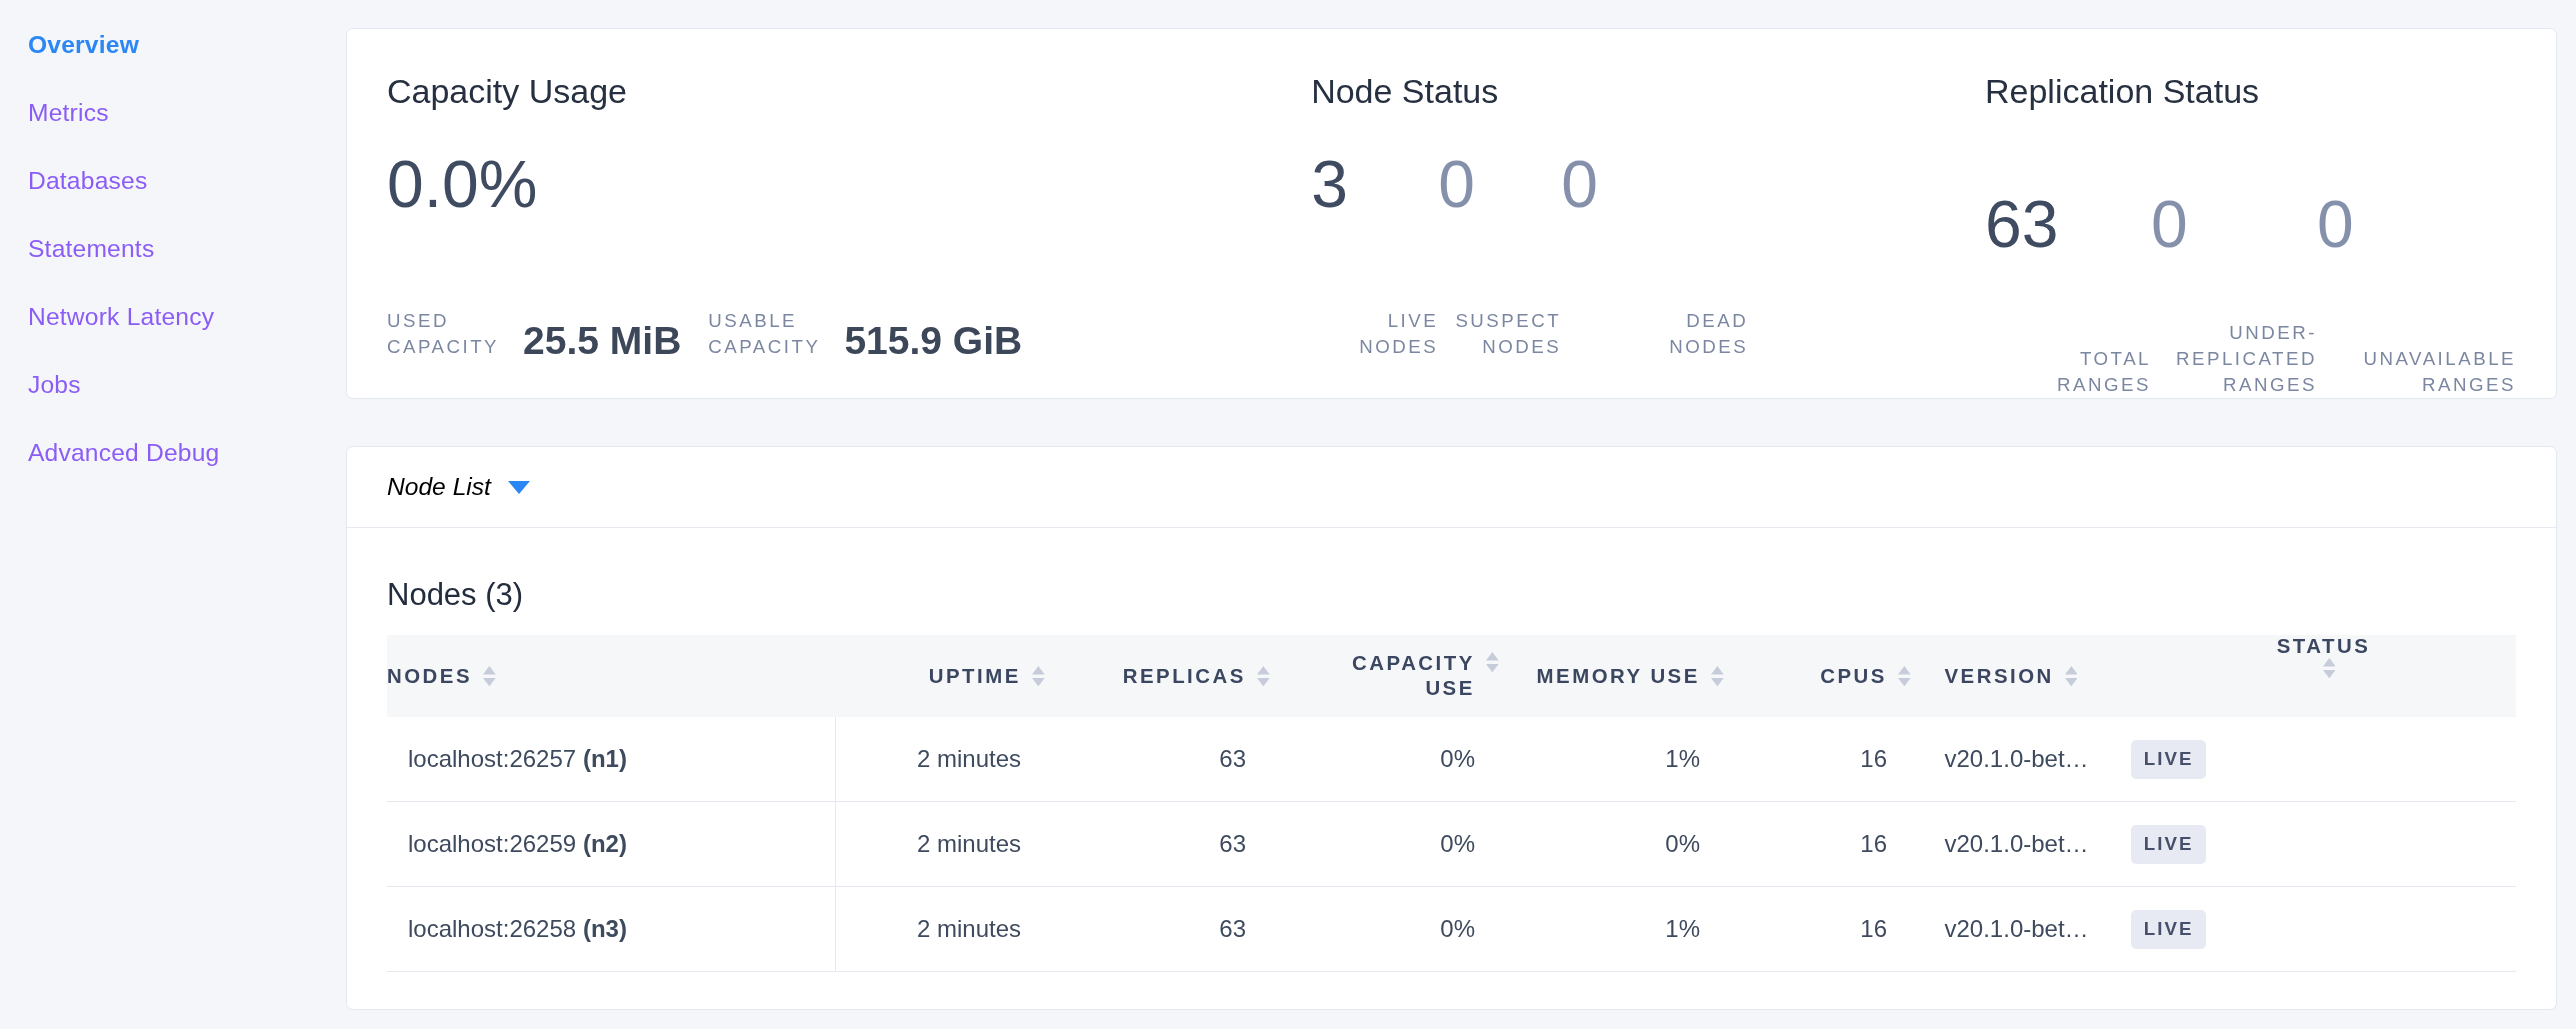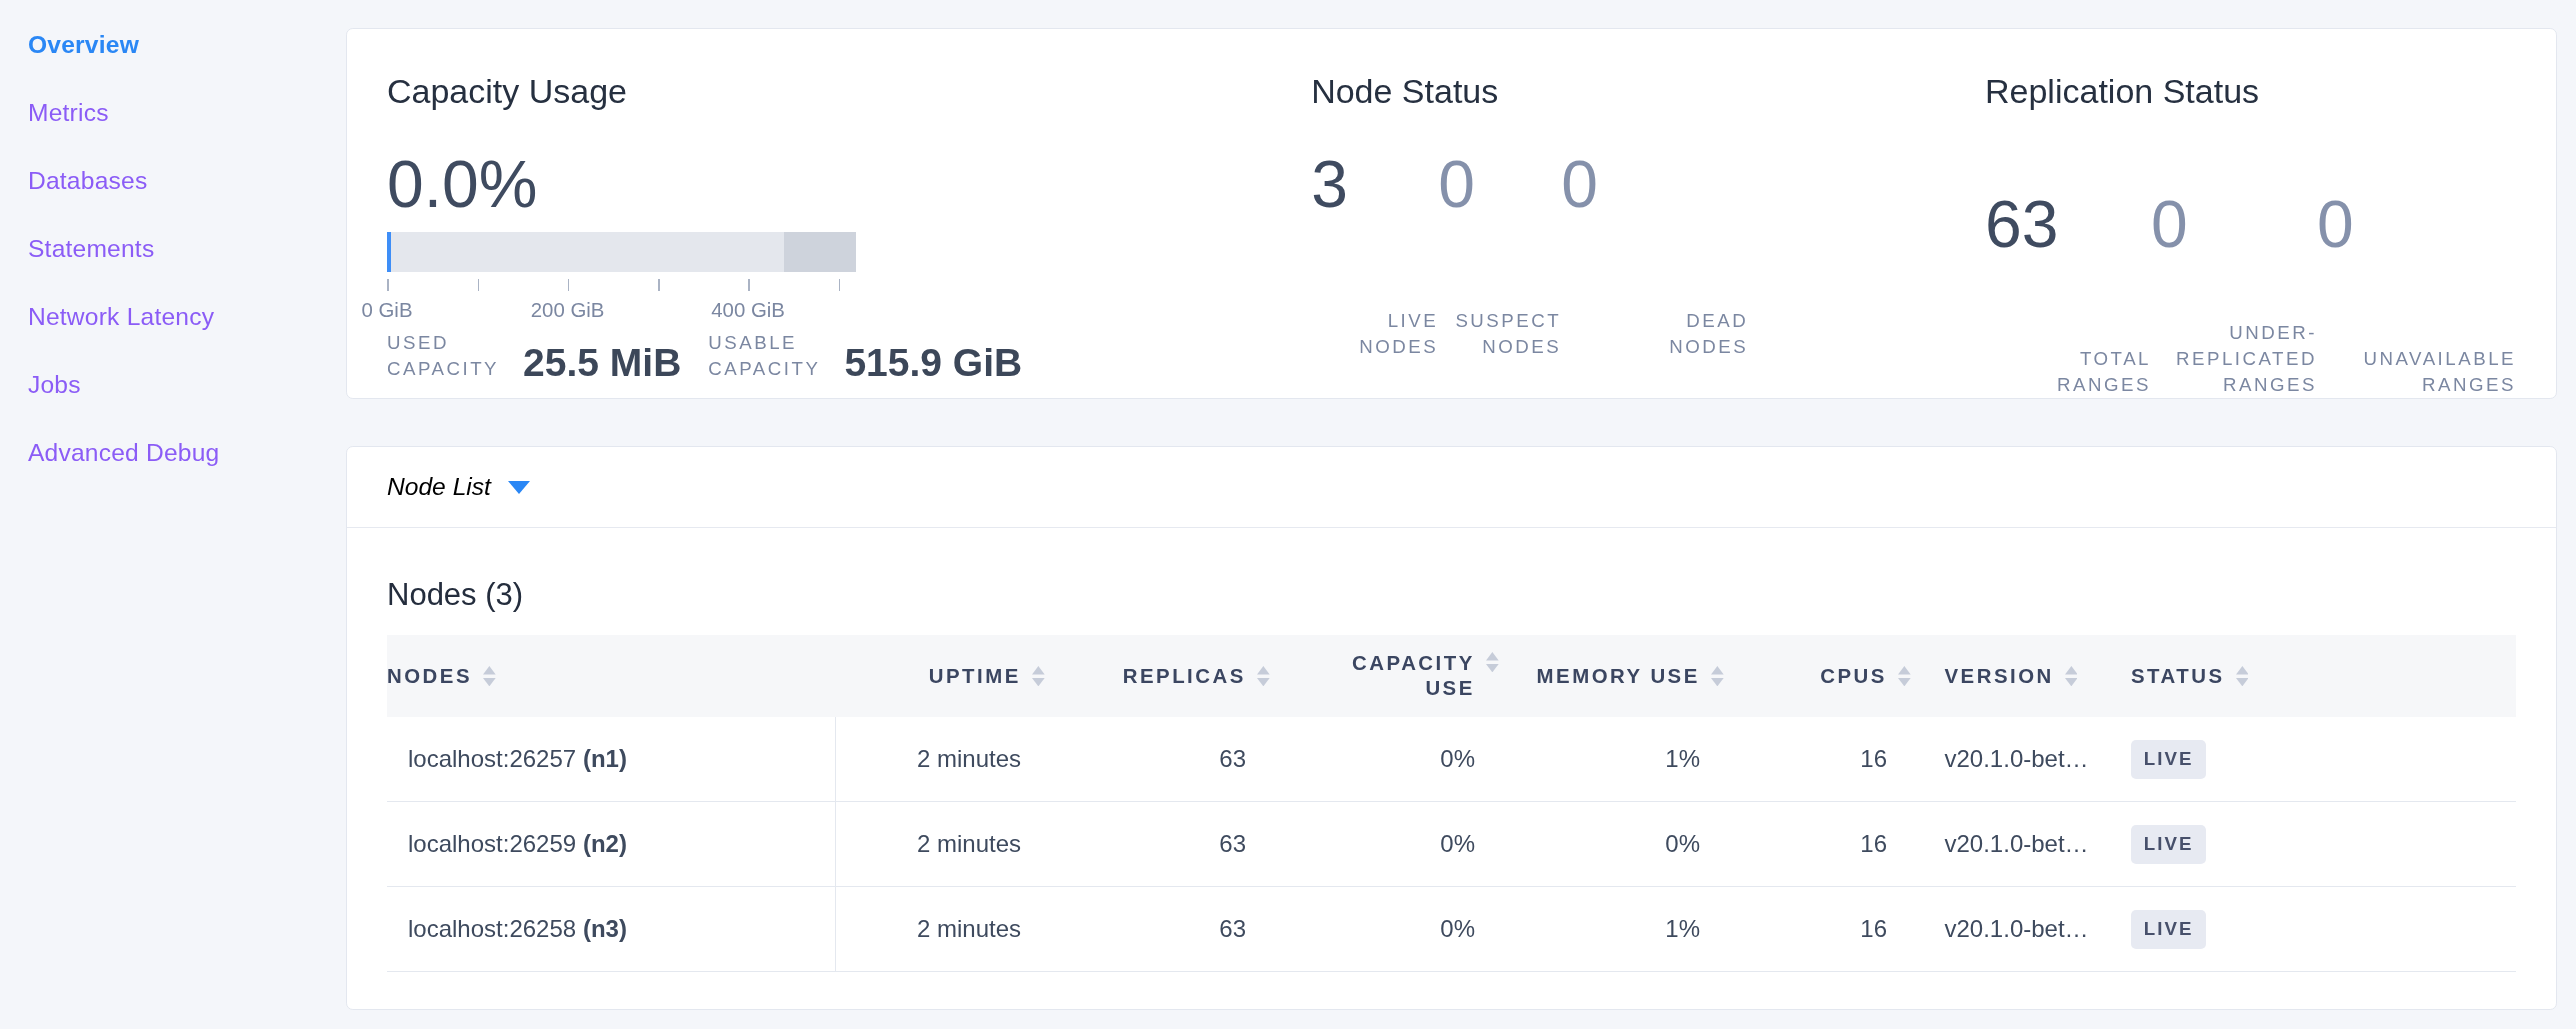--- a/index.html
+++ b/index.html
@@ -38,21 +38,21 @@
 
   .stat-cols { display:flex; }
   .stat-value { font-size:66px; line-height:71px; font-weight:400; color:#3f4b60; }
   .stat-value.muted { color:#8591ab; }
   .labels-row { margin-top:auto; display:flex; align-items:flex-end; }
   .cap-label { font-size:18.7px; letter-spacing:2.5px; color:#7b87a1; line-height:26px; text-transform:uppercase;text-align:right; }
   .ns-col1 { width:127px; } .ns-col2 { width:123px; } .ns-col3 { width:187px; }
   .rp-col1 { width:166px; } .rp-col2 { width:166px; } .rp-col3 { width:199px; }
 
   
-  .cap-row { display:flex;flex-direction:column; }
+  .cap-row { display:flex; }
   .cap-pct { font-size:66px; line-height:71px; color:#3f4b60; width:157px; }
   .cap-chart { margin-top:12px; width:469px; }
   .cap-bar { position:relative; height:40px; width:100%; display:flex; }
   .bar-used { position:absolute; left:0; top:0; width:4.2px; height:40px; }
   .bar-light { height:100%; }
   .bar-dark { height:100%; }
   .cap-axis { position:relative; height:51px; margin-top:6.8px; }
   .tick { position:absolute; top:0; width:1.7px; height:12px; background:#aab3c4; }
   .tick-label { position:absolute; top:20.4px; transform:translateX(-50%); font-size:20.4px; color:#7b87a1; white-space:nowrap; }
 
@@ -83,21 +83,21 @@
   .thead { background:#f6f7f9; height:82px; }
   .th {
     display:flex; align-items:center; font-size:20.4px; font-weight:700;
     letter-spacing:2.5px; color:#3b4661; cursor:pointer; text-transform:uppercase;
   }
   .th.right { justify-content:flex-end; padding-right:8.5px; }
   .th-lines { text-align:right; line-height:25.5px; }
   .sort-icon { margin-left:11px; flex:0 0 auto; }
   .sort-icon.top { align-self:flex-start; margin-top:17px; }
   .th-version { padding-left:25.5px; }
-  .th-status { padding-left:17px; }
+  .th-status { padding-left:17px;flex-direction:column; }
 
   .trow { height:85px; border-bottom:0.8px solid #e4e8ef; }
   .td { display:flex; align-items:center; font-size:24px; color:#3e4a5e; }
   .td.right { justify-content:flex-end; padding-right:32px; }
   .td-node { padding-left:21px; border-right:0.8px solid #e4e8ef; }
   .td-version { padding-left:25.5px; }
   .td-status { padding-left:17px; }
   .node-id { font-weight:700; margin-left:6.8px; }
   .badge {
     background:#e7eaf2; color:#47506b; font-size:18.7px; font-weight:700;
@@ -117,38 +117,20 @@
     <div class="side-item">Advanced Debug</div>
   </nav>
 
 <section class="card card-stats">
 
   <div class="section sec-capacity">
     <div class="sec-title">Capacity Usage</div>
     <div class="sec-body">
       <div class="cap-row">
         <div class="cap-pct">0.0%</div>
-        <div class="cap-chart">
-          <div class="cap-bar">
-            <div class="bar-light" id="barLight" style="width: 84.6%; background: rgb(228, 231, 237);"></div>
-            <div class="bar-dark" id="barDark" style="width: 15.4%; background: rgb(206, 211, 220);"></div>
-            <div class="bar-used" id="barUsed" style="background: rgb(62, 142, 247);"></div>
-          </div>
-          <div class="cap-axis" id="capAxis">
-              <div class="tick" style="left: 0%;"></div>
-              <div class="tick-label" style="left: 0%;">0 GiB</div>
-              <div class="tick" style="left: 19.3%;"></div>
-              <div class="tick" style="left: 38.5%;"></div>
-              <div class="tick-label" style="left: 38.5%;">200 GiB</div>
-              <div class="tick" style="left: 57.8%;"></div>
-              <div class="tick" style="left: 77%;"></div>
-              <div class="tick-label" style="left: 77%;">400 GiB</div>
-              <div class="tick" style="left: 96.3%;"></div>
-            </div>
-        </div>
       </div>
       <div class="summary-row" id="capSummary">
           <div class="sum-pair">
             <div class="sum-label">
               <div>USED</div>
               <div>CAPACITY</div>
             </div>
             <div class="sum-value">25.5 MiB</div>
           </div>
           <div class="sum-pair">

